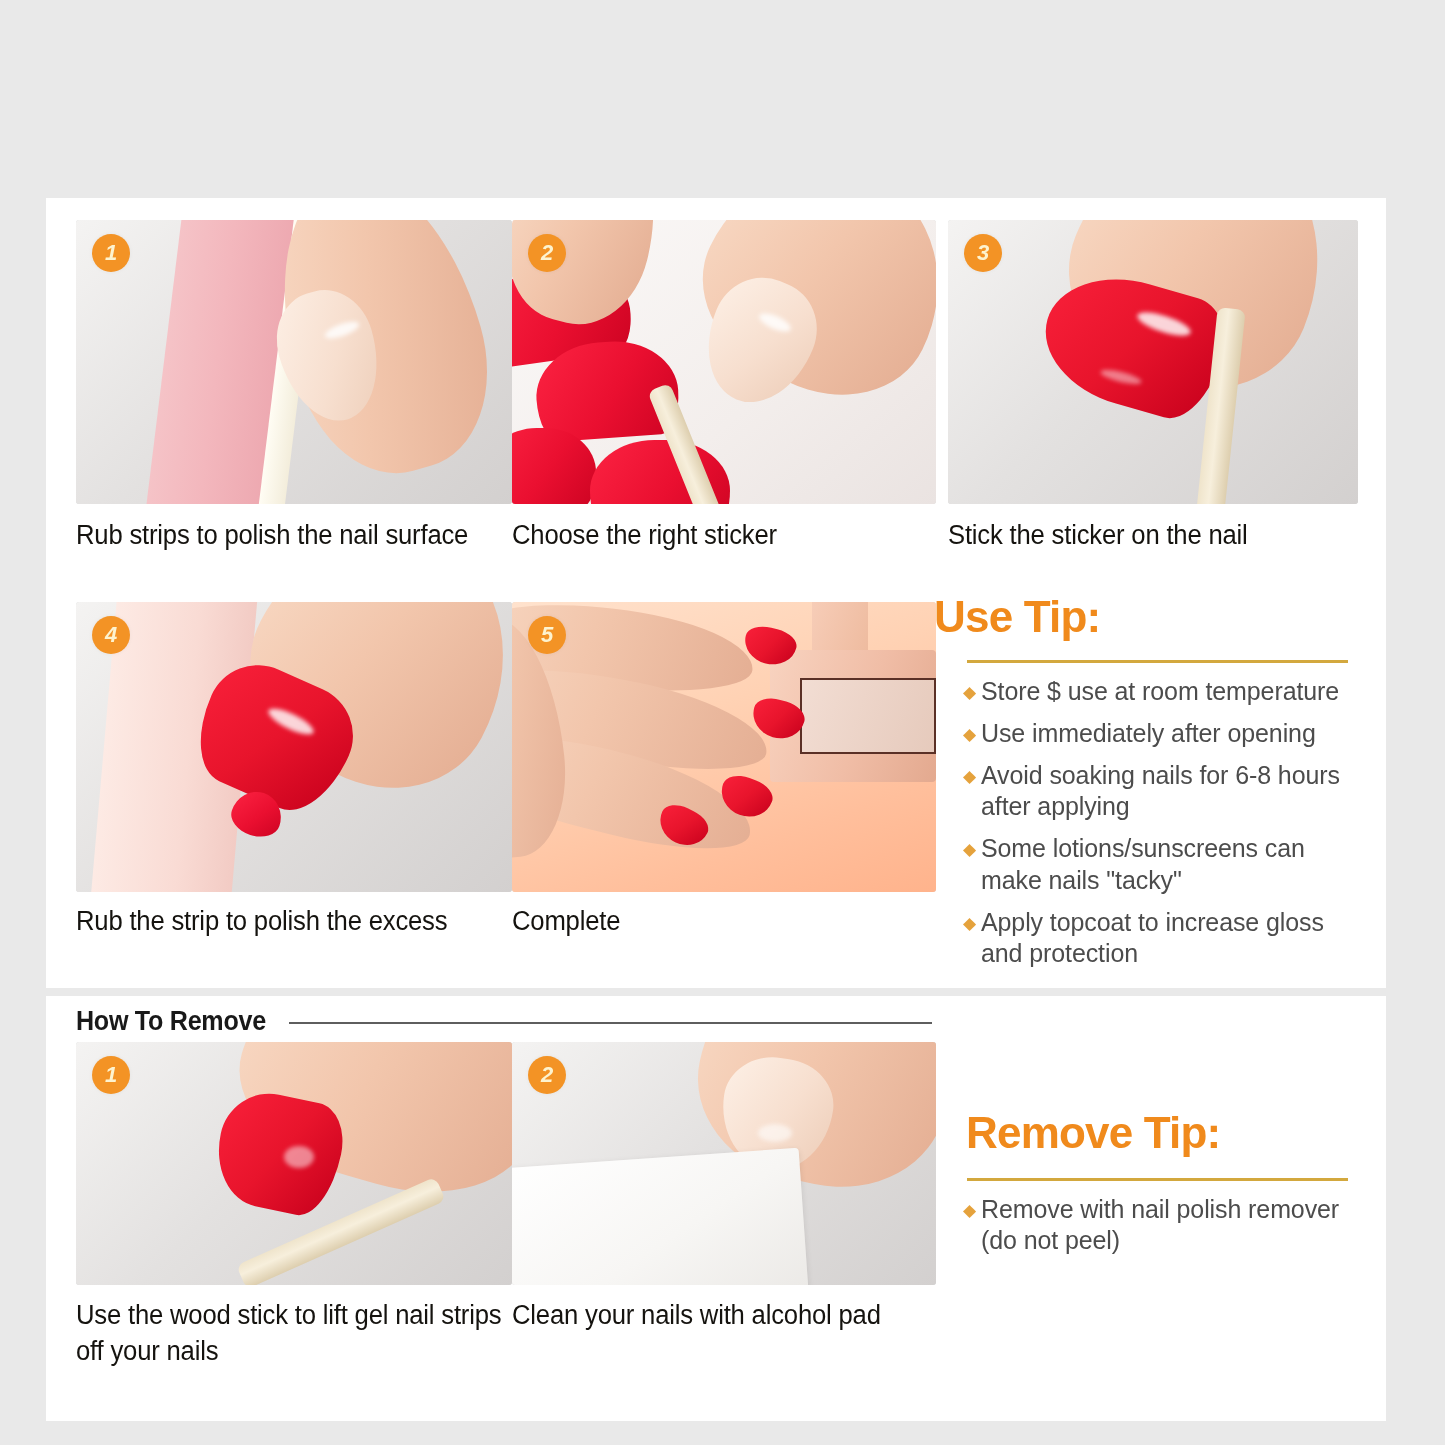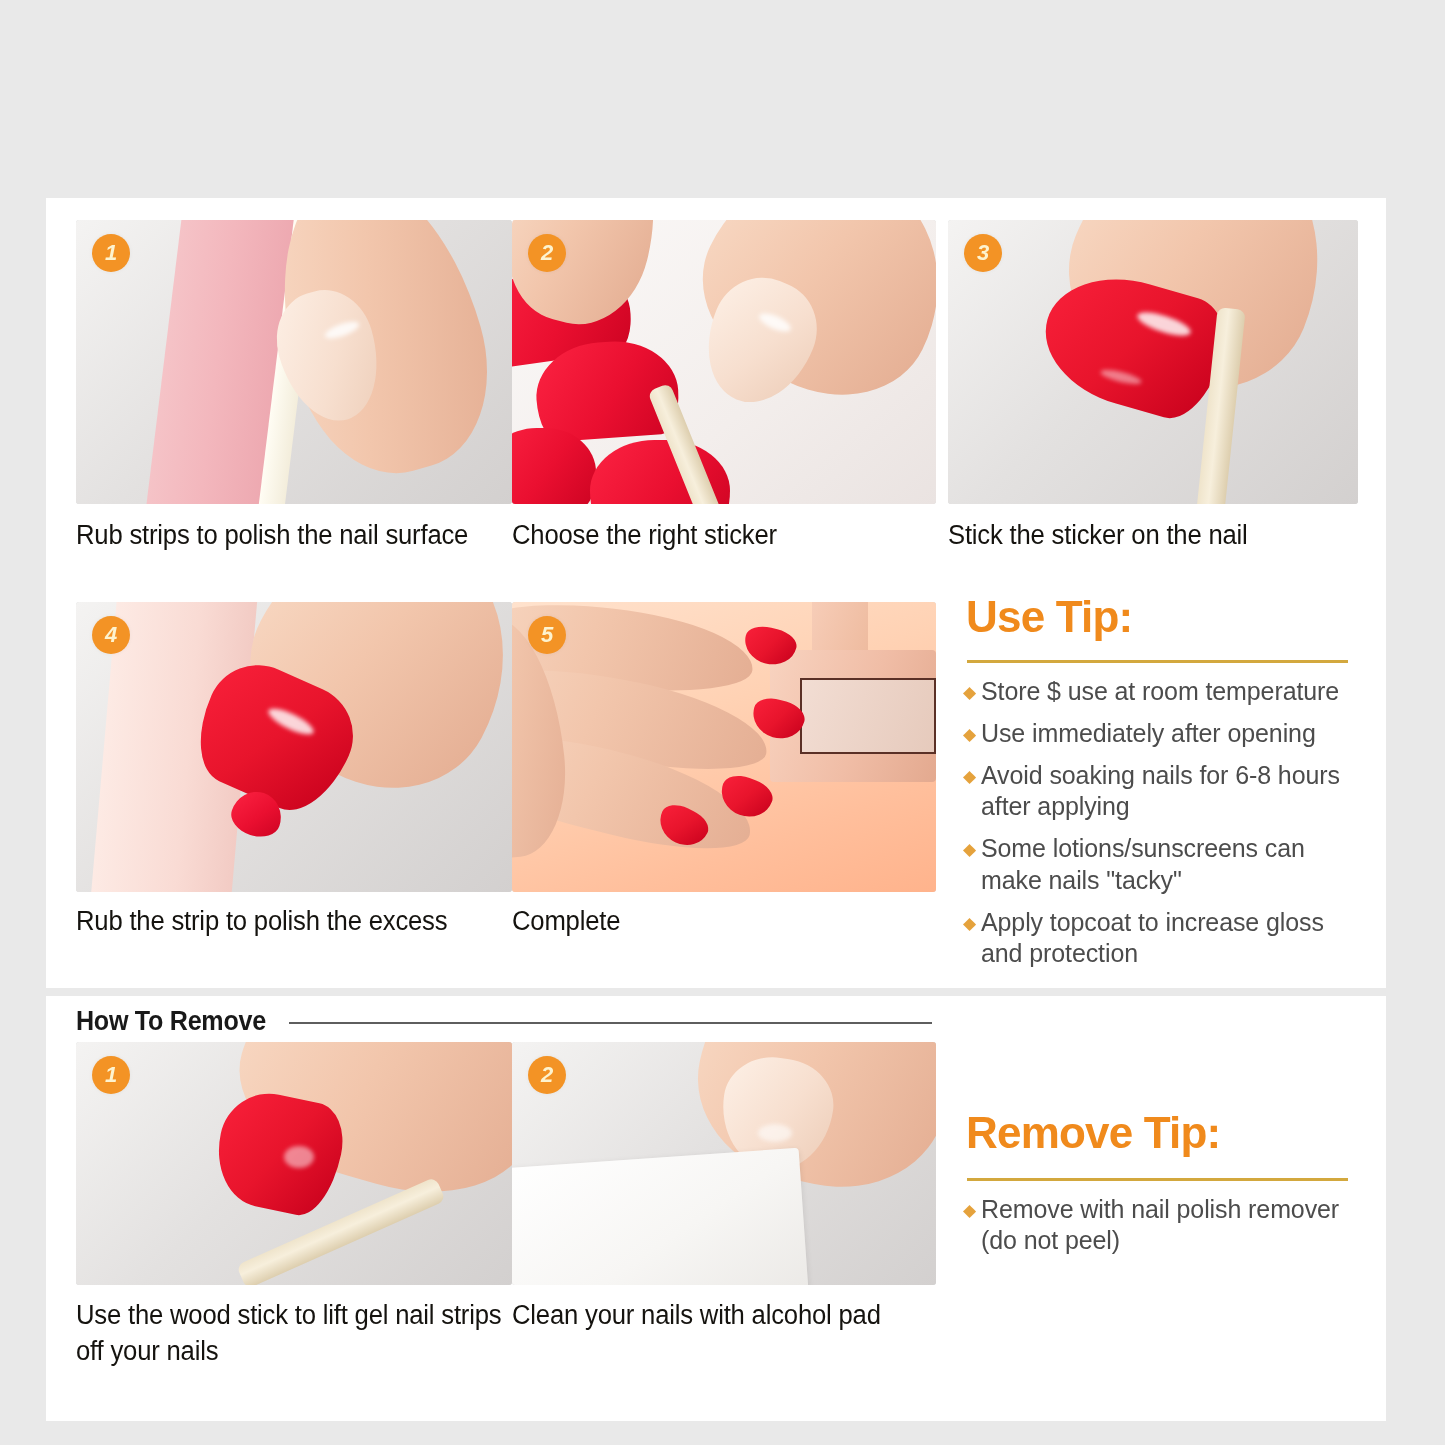--- a/index.html
+++ b/index.html
@@ -277,21 +277,21 @@
       <div class="finger" style="left:-70px; top:16px;  width:120px; height:240px; transform:rotate(-6deg);"></div>
       <div class="nail-red" style="left:232px; top:26px;  width:52px; height:36px; transform:rotate(14deg);"></div>
       <div class="nail-red" style="left:240px; top:98px;  width:52px; height:38px; transform:rotate(16deg);"></div>
       <div class="nail-red" style="left:208px; top:176px; width:52px; height:38px; transform:rotate(20deg);"></div>
       <div class="nail-red" style="left:146px; top:206px; width:50px; height:36px; transform:rotate(26deg);"></div>
       <div class="badge">5</div>
     </div>
     <div class="caption" style="left:466px; top:706px;">Complete</div>
 
     <div>
-      <div class="tip-title" style="left:920px; top:394px;">Use Tip:</div>
+      <div class="tip-title" style="left:888px; top:394px;">Use Tip:</div>
       <div class="tip-rule" style="left:921px; top:462px; width:381px;"></div>
       <div class="tip-list" id="use-tip-list" style="left:917px; top:478px; width:416px;">
           <div class="tip-item">
             <span class="tip-diamond">◆</span>
             <span class="tip-text">Store $ use at room temperature</span>
           </div>
           <div class="tip-item">
             <span class="tip-diamond">◆</span>
             <span class="tip-text">Use immediately after opening</span>
           </div>

